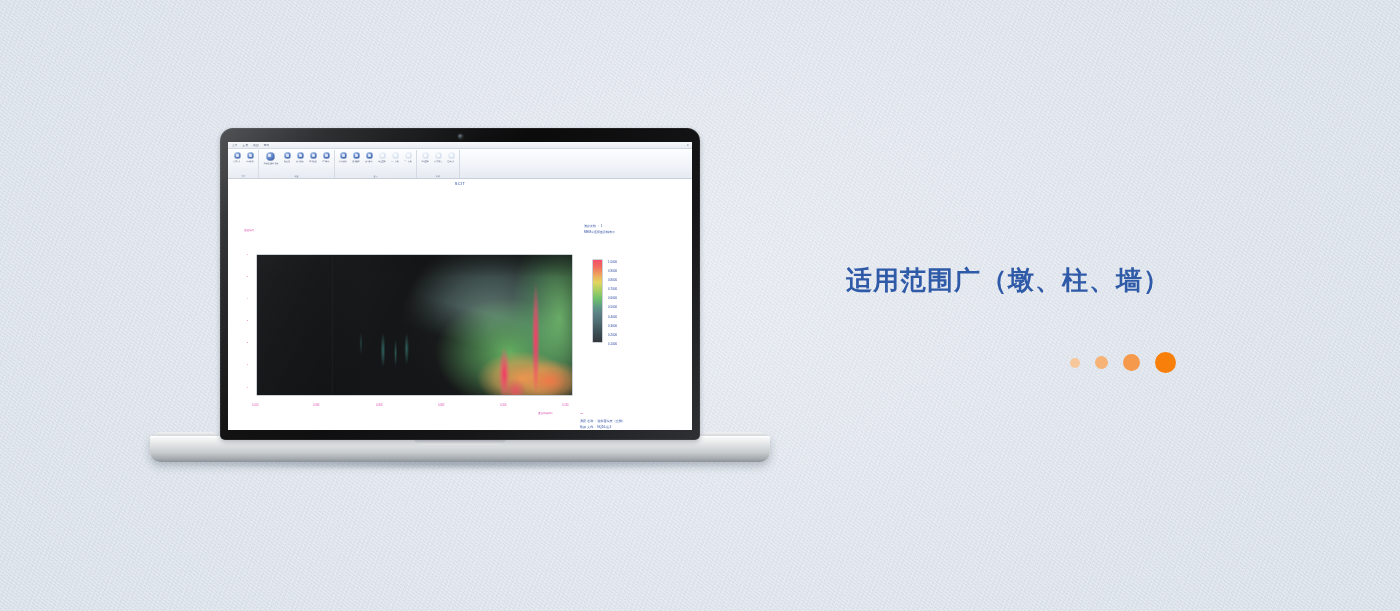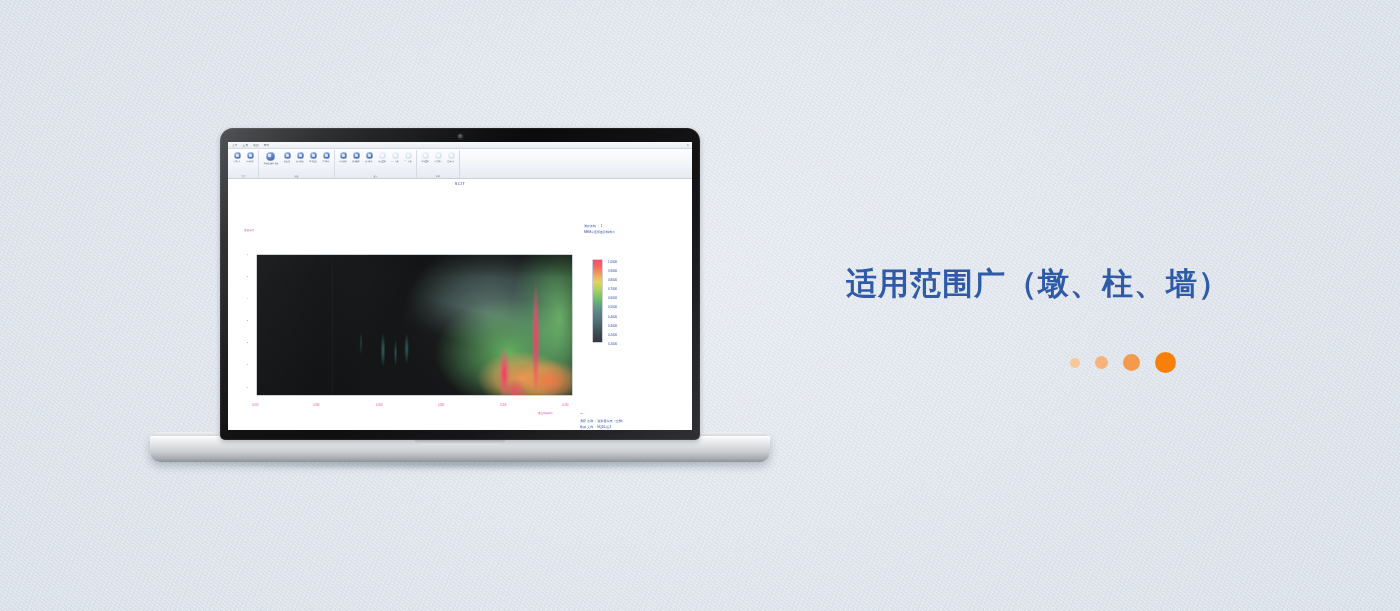--- a/index.html
+++ b/index.html
@@ -145,21 +145,21 @@
   }
   .cbar-labels { position:absolute; left:380px; top:72px; font-size:3px; color:#2a4aa0; line-height:9.1px; }
 
   .topinfo { position:absolute; left:356px; top:38px; font-size:3px; color:#2a4aa0; line-height:5.6px; }
 
   .botinfo { position:absolute; left:352px; top:232px; font-size:3.1px; color:#2a4aa0; line-height:6.4px; }
 
   
   .headline {
     position:absolute; left:846px; top:263px;
-    font-size:31px; font-weight:bold; letter-spacing:1px;
+    font-size:26px; font-weight:bold; letter-spacing:1px;
     color:#2f5aa8; white-space:nowrap;
     font-family:Liberation Serif, serif;
   }
   .dots { position:absolute; left:1070px; top:352px; display:flex; align-items:center; gap:15px; }
   .dot { border-radius:50%; }
   .dot.d1 { width:10px; height:10px; background:#f6c79b; }
   .dot.d2 { width:13px; height:13px; background:#f6b277; }
   .dot.d3 { width:17px; height:17px; background:#f59a4c; }
   .dot.d4 { width:21px; height:21px; background:#f87f09; }
 </style>

